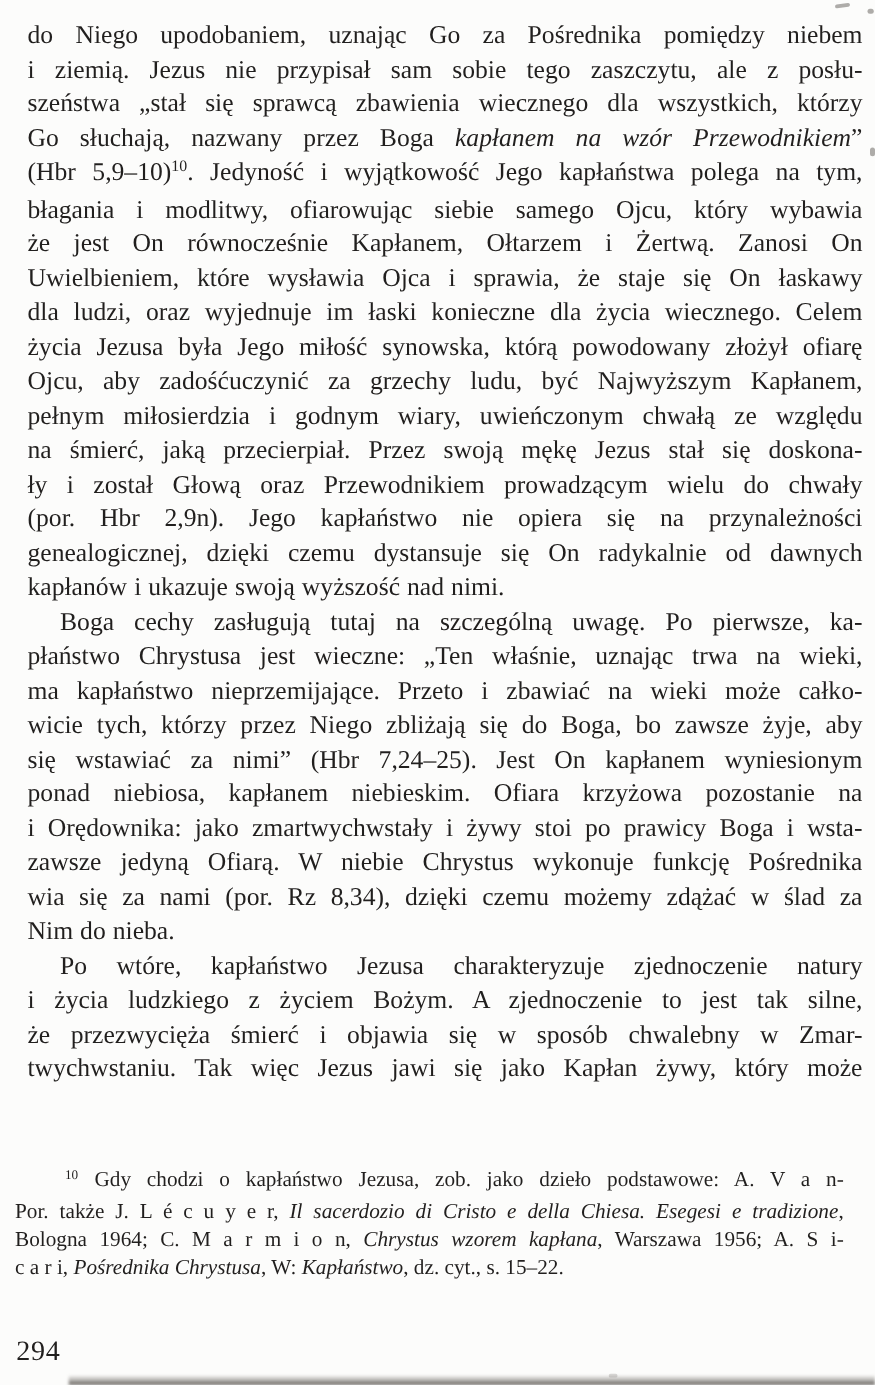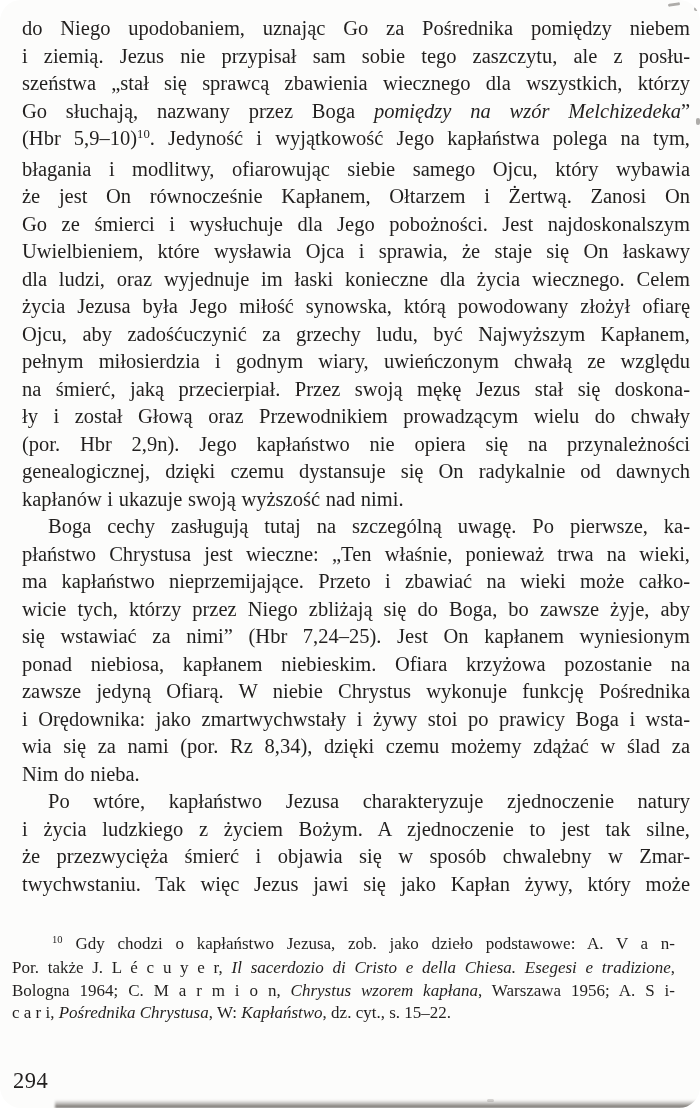--- a/index.html
+++ b/index.html
@@ -5,21 +5,20 @@
 <style>
   html, body { margin: 0; padding: 0; background: #ffffff; }
   .page {
     position: relative;
     width: 700px;
     height: 1108px;
     background: #fcfcfb;
     overflow: hidden;
     font-family: "Liberation Serif", "DejaVu Serif", serif;
     color: #211f1e;
-    border-radius: 21px;
   }
   .body-text {
     position: absolute;
     top: 15px;
     left: 22px;
     right: 10px;
     font-size: 20.5px;
     line-height: 27.5px;
     word-spacing: 0.5px;
   }
@@ -79,43 +78,42 @@
   }
 </style>
 </head>
 <body>
 
 <div class="page">
   <div class="body-text" id="body-text">
       <div class="tline"><span>do Niego upodobaniem, uznając Go za Pośrednika pomiędzy niebem</span></div>
       <div class="tline"><span>i ziemią. Jezus nie przypisał sam sobie tego zaszczytu, ale z posłu-</span></div>
       <div class="tline"><span>szeństwa „stał się sprawcą zbawienia wiecznego dla wszystkich, którzy</span></div>
-      <div class="tline"><span>Go słuchają, nazwany przez Boga </span><span class="it">pomiędzy na wzór Melchizedeka</span><span>”</span></div>
+      <div class="tline"><span>Go słuchają, nazwany przez Boga </span><span class="it">kapłanem na wzór Przewodnikiem</span><span>”</span></div>
       <div class="tline"><span>(Hbr 5,9–10)</span><span class="sup">10</span><span>. Jedyność i wyjątkowość Jego kapłaństwa polega na tym,</span></div>
       <div class="tline"><span>błagania i modlitwy, ofiarowując siebie samego Ojcu, który wybawia</span></div>
       <div class="tline"><span>że jest On równocześnie Kapłanem, Ołtarzem i Żertwą. Zanosi On</span></div>
-      <div class="tline"><span>Go ze śmierci i wysłuchuje dla Jego pobożności. Jest najdoskonalszym</span></div>
       <div class="tline"><span>Uwielbieniem, które wysławia Ojca i sprawia, że staje się On łaskawy</span></div>
       <div class="tline"><span>dla ludzi, oraz wyjednuje im łaski konieczne dla życia wiecznego. Celem</span></div>
       <div class="tline"><span>życia Jezusa była Jego miłość synowska, którą powodowany złożył ofiarę</span></div>
       <div class="tline"><span>Ojcu, aby zadośćuczynić za grzechy ludu, być Najwyższym Kapłanem,</span></div>
       <div class="tline"><span>pełnym miłosierdzia i godnym wiary, uwieńczonym chwałą ze względu</span></div>
       <div class="tline"><span>na śmierć, jaką przecierpiał. Przez swoją mękę Jezus stał się doskona-</span></div>
       <div class="tline"><span>ły i został Głową oraz Przewodnikiem prowadzącym wielu do chwały</span></div>
       <div class="tline"><span>(por. Hbr 2,9n). Jego kapłaństwo nie opiera się na przynależności</span></div>
       <div class="tline"><span>genealogicznej, dzięki czemu dystansuje się On radykalnie od dawnych</span></div>
       <div class="tline flush"><span>kapłanów i ukazuje swoją wyższość nad nimi.</span></div>
       <div class="tline ind1"><span>Boga cechy zasługują tutaj na szczególną uwagę. Po pierwsze, ka-</span></div>
-      <div class="tline"><span>płaństwo Chrystusa jest wieczne: „Ten właśnie, ponieważ trwa na wieki,</span></div>
+      <div class="tline"><span>płaństwo Chrystusa jest wieczne: „Ten właśnie, uznając trwa na wieki,</span></div>
       <div class="tline"><span>ma kapłaństwo nieprzemijające. Przeto i zbawiać na wieki może całko-</span></div>
       <div class="tline"><span>wicie tych, którzy przez Niego zbliżają się do Boga, bo zawsze żyje, aby</span></div>
       <div class="tline"><span>się wstawiać za nimi” (Hbr 7,24–25). Jest On kapłanem wyniesionym</span></div>
       <div class="tline"><span>ponad niebiosa, kapłanem niebieskim. Ofiara krzyżowa pozostanie na</span></div>
+      <div class="tline"><span>i Orędownika: jako zmartwychwstały i żywy stoi po prawicy Boga i wsta-</span></div>
       <div class="tline"><span>zawsze jedyną Ofiarą. W niebie Chrystus wykonuje funkcję Pośrednika</span></div>
-      <div class="tline"><span>i Orędownika: jako zmartwychwstały i żywy stoi po prawicy Boga i wsta-</span></div>
       <div class="tline"><span>wia się za nami (por. Rz 8,34), dzięki czemu możemy zdążać w ślad za</span></div>
       <div class="tline flush"><span>Nim do nieba.</span></div>
       <div class="tline ind1"><span>Po wtóre, kapłaństwo Jezusa charakteryzuje zjednoczenie natury</span></div>
       <div class="tline"><span>i życia ludzkiego z życiem Bożym. A zjednoczenie to jest tak silne,</span></div>
       <div class="tline"><span>że przezwycięża śmierć i objawia się w sposób chwalebny w Zmar-</span></div>
       <div class="tline"><span>twychwstaniu. Tak więc Jezus jawi się jako Kapłan żywy, który może</span></div>
     </div>
   <div class="footnote" id="footnote">
       <div class="tline ind1"><span class="sup pad">10</span><span>Gdy chodzi o kapłaństwo Jezusa, zob. jako dzieło podstawowe: A. V a n-</span></div>
       <div class="tline"><span>Por. także J. L é c u y e r, </span><span class="it">Il sacerdozio di Cristo e della Chiesa. Esegesi e tradizione</span><span>,</span></div>

